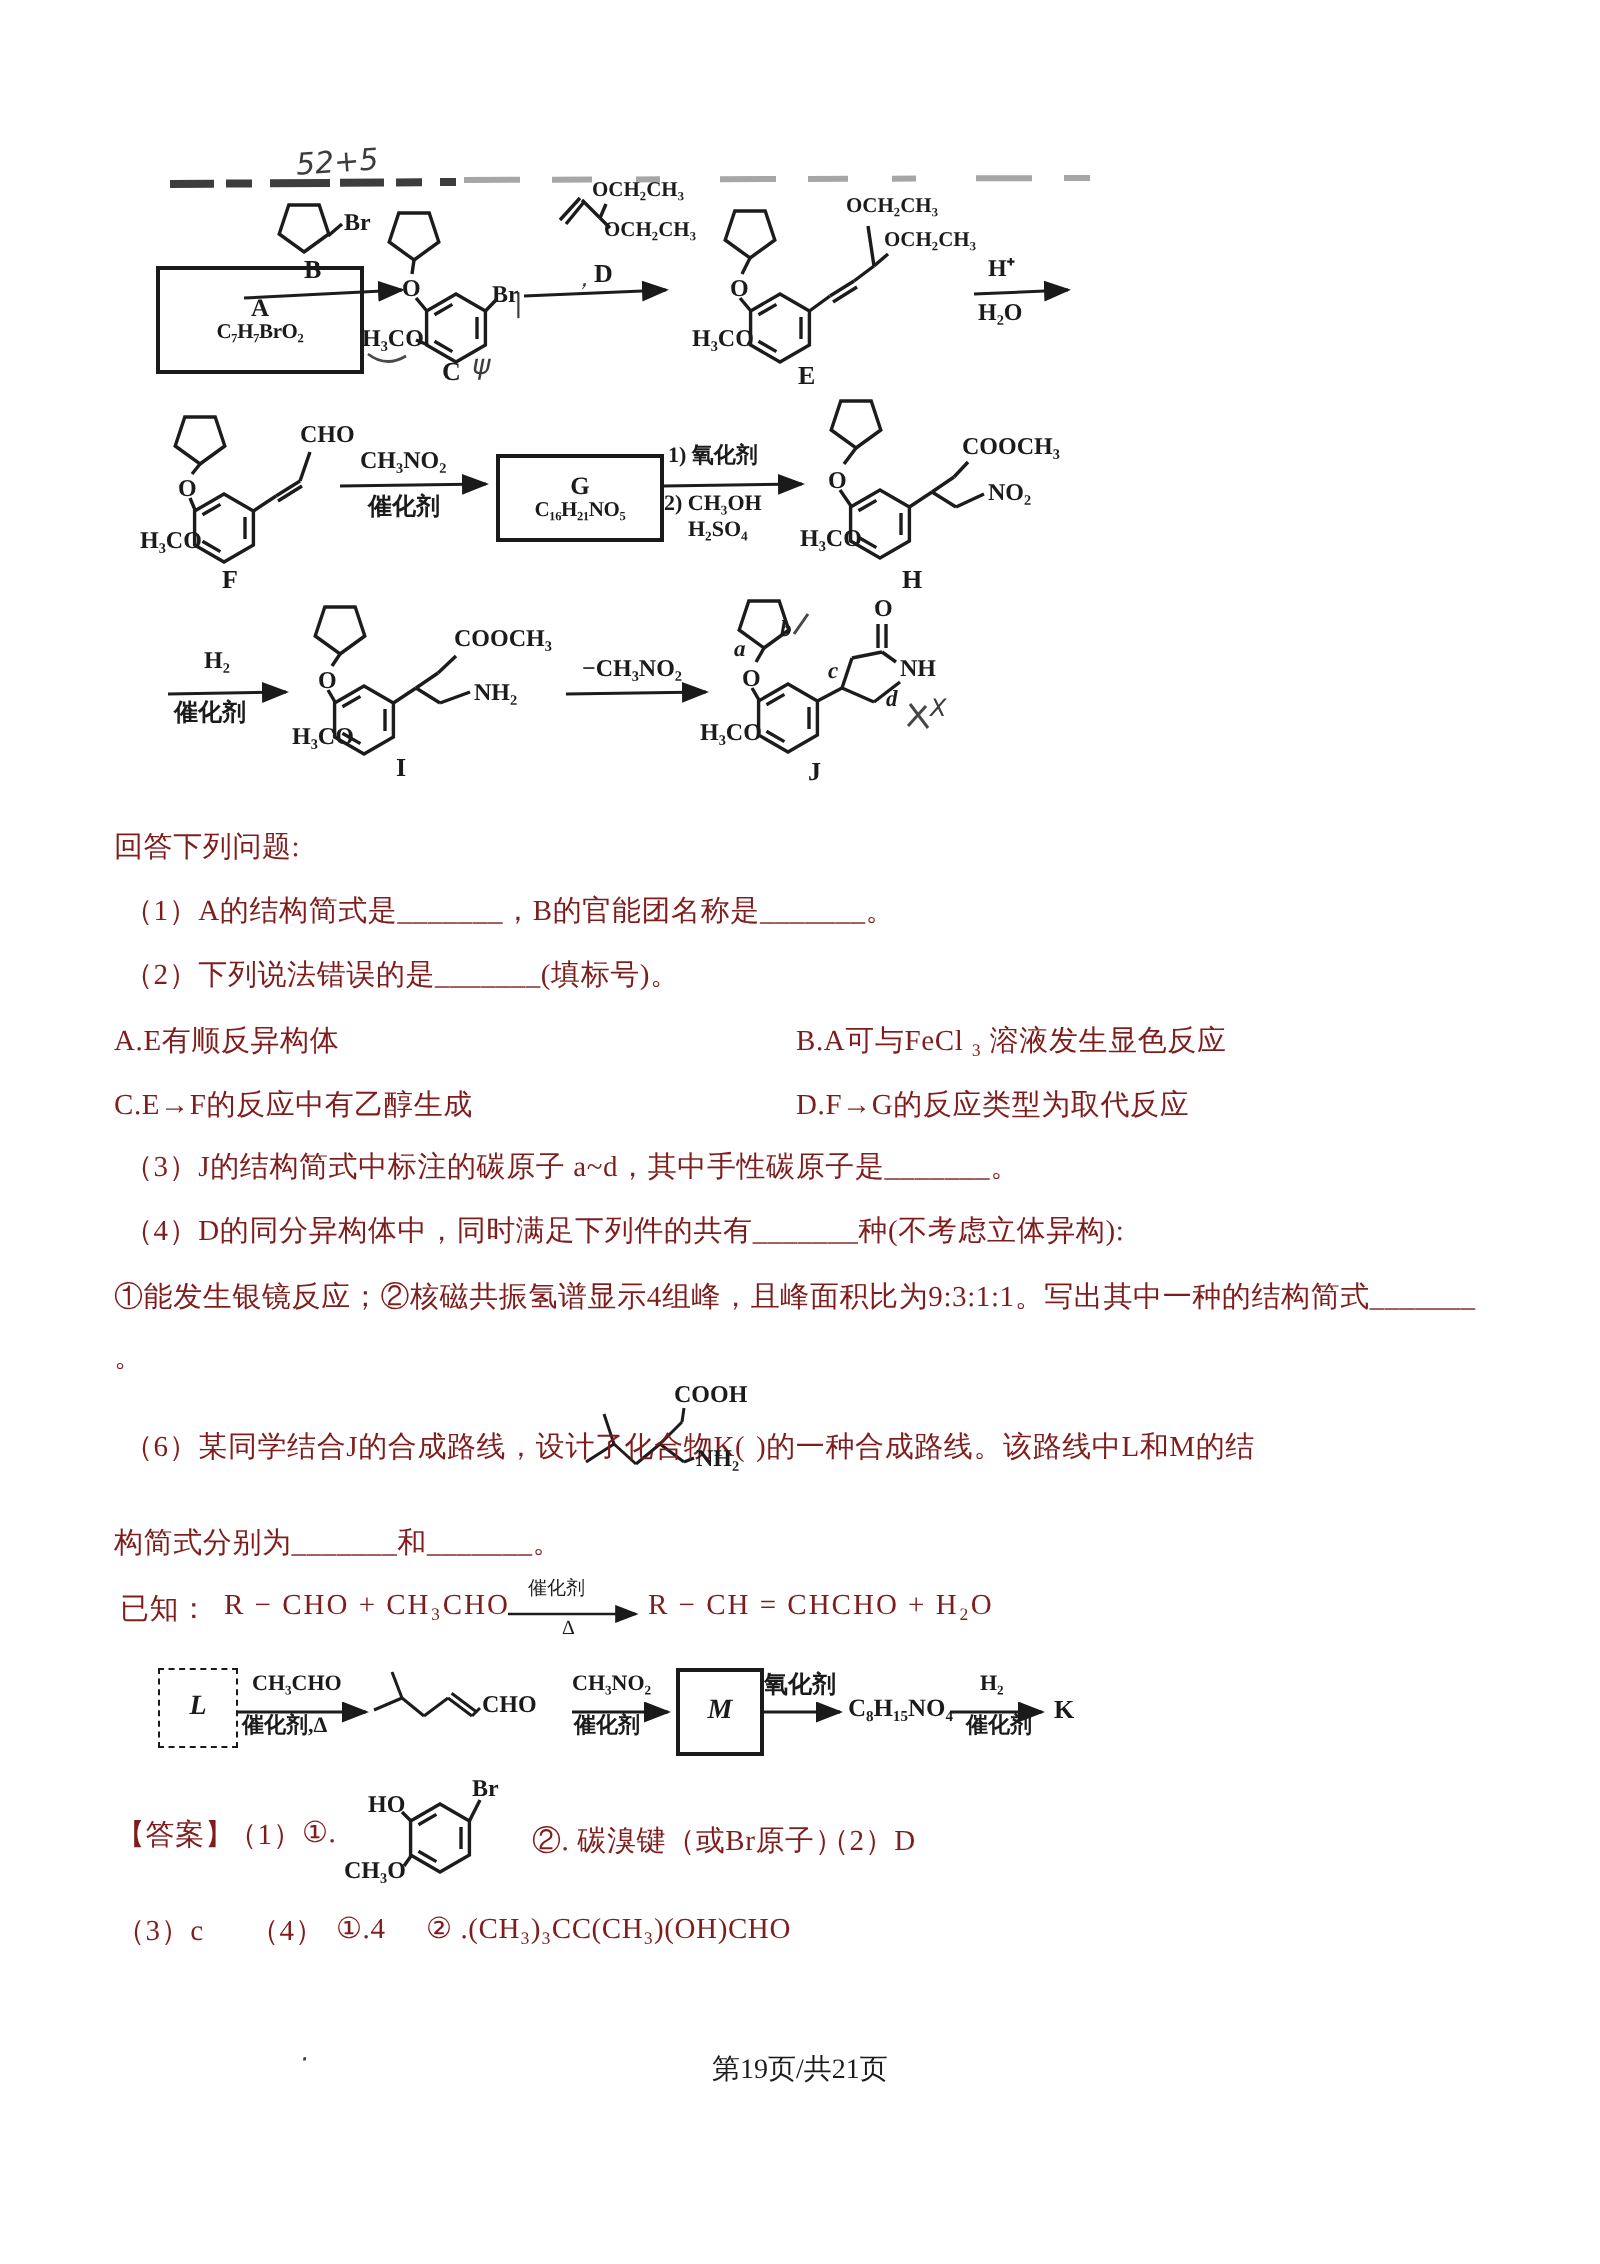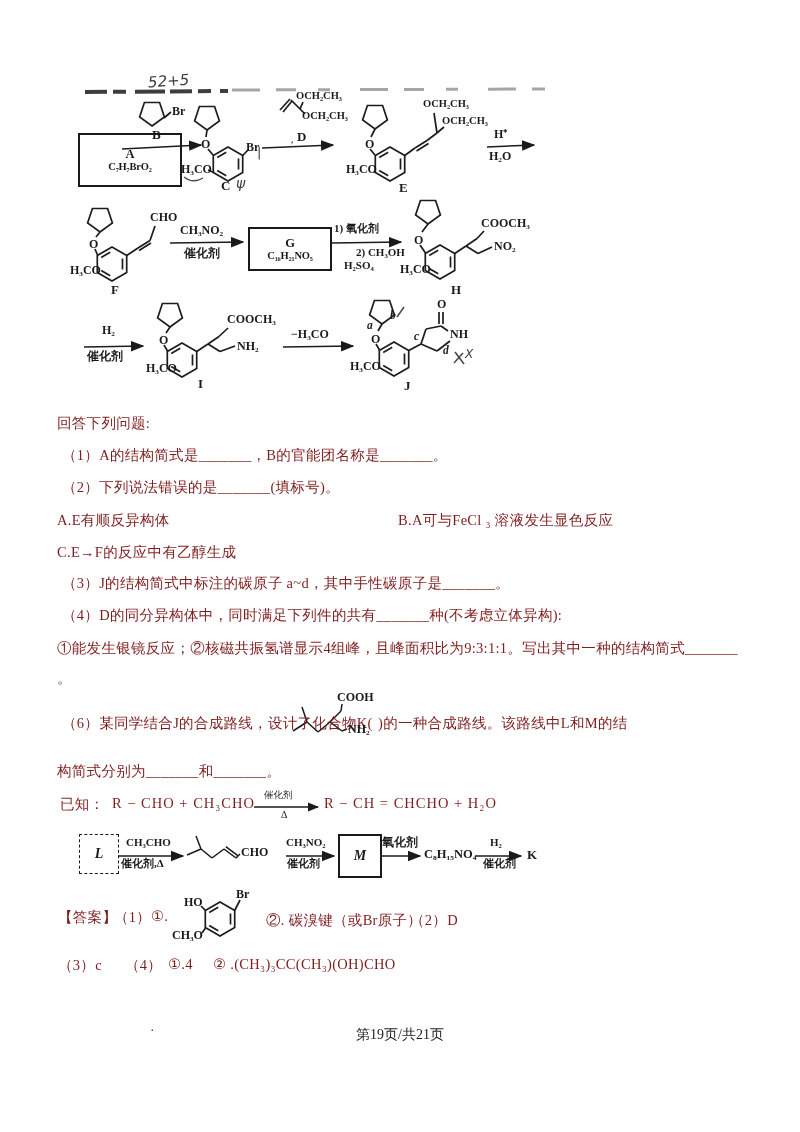--- a/index.html
+++ b/index.html
@@ -229,57 +229,58 @@
 
   <span class="lbl chem" style="left:150px;top:211px;">CHO</span>
   <span class="lbl chem" style="left:89px;top:238px;">O</span>
   <span class="lbl chem" style="left:70px;top:264px;">H₃CO</span>
   <span class="lbl cname" style="left:111px;top:283px;">F</span>
 
   <span class="lbl rxn" style="left:180px;top:224px;">CH₃NO₂</span>
   <span class="lbl rxn" style="left:184px;top:247px;">催化剂</span>
 
   <span class="lbl rxn-sm" style="left:334px;top:223px;">1) 氧化剂</span>
-  <span class="lbl rxn-sm" style="left:332px;top:247px;margin-left:24px;">2) CH₃OH</span>
+  <span class="lbl rxn-sm" style="left:332px;top:247px;">2) CH₃OH</span>
   <span class="lbl rxn-sm" style="left:344px;top:260px;">H₂SO₄</span>
 
   <span class="lbl chem" style="left:481px;top:217px;">COOCH₃</span>
   <span class="lbl chem" style="left:494px;top:240px;">NO₂</span>
   <span class="lbl chem" style="left:414px;top:234px;">O</span>
   <span class="lbl chem" style="left:400px;top:263px;">H₃CO</span>
   <span class="lbl cname" style="left:451px;top:283px;">H</span>
 
   <span class="lbl rxn" style="left:102px;top:324px;">H₂</span>
   <span class="lbl rxn" style="left:87px;top:350px;">催化剂</span>
 
   <span class="lbl chem" style="left:227px;top:313px;">COOCH₃</span>
   <span class="lbl chem" style="left:237px;top:340px;">NH₂</span>
   <span class="lbl chem" style="left:159px;top:334px;">O</span>
   <span class="lbl chem" style="left:146px;top:362px;">H₃CO</span>
   <span class="lbl cname" style="left:198px;top:377px;">I</span>
 
-  <span class="lbl rxn" style="left:291px;top:328px;">−H₃CO</span>
+  <span class="lbl rxn" style="left:291px;top:328px;">−CH₃NO₂</span>
 
   <span class="lbl chem" style="left:437px;top:298px;">O</span>
   <span class="lbl chem" style="left:450px;top:328px;">NH</span>
   <span class="lbl atom-letter" style="left:367px;top:320px;">a</span>
   <span class="lbl atom-letter" style="left:390px;top:310px;">b</span>
   <span class="lbl atom-letter" style="left:414px;top:331px;">c</span>
   <span class="lbl atom-letter" style="left:443px;top:345px;">d</span>
   <span class="lbl chem" style="left:371px;top:333px;">O</span>
   <span class="lbl chem" style="left:350px;top:360px;">H₃CO</span>
   <span class="lbl cname" style="left:404px;top:379px;">J</span>
   <span class="lbl hand" style="left:465px;top:348px;font-size:12px;">X</span>
 
   <div class="qline" style="left:57px;top:414px;">回答下列问题:</div>
   <div class="qline" style="left:62px;top:446px;">（1）A的结构简式是_______，B的官能团名称是_______。</div>
   <div class="qline" style="left:62px;top:478px;">（2）下列说法错误的是_______(填标号)。</div>
   <div class="qline" style="left:57px;top:511px;">A.E有顺反异构体</div>
   <div class="qline" style="left:398px;top:511px;">B.A可与FeCl ₃ 溶液发生显色反应</div>
   <div class="qline" style="left:57px;top:543px;">C.E→F的反应中有乙醇生成</div>
+  <div class="qline" style="left:398px;top:543px;">D.F→G的反应类型为取代反应</div>
   <div class="qline" style="left:62px;top:574px;">（3）J的结构简式中标注的碳原子 a~d，其中手性碳原子是_______。</div>
   <div class="qline" style="left:62px;top:606px;">（4）D的同分异构体中，同时满足下列件的共有_______种(不考虑立体异构):</div>
   <div class="qline" style="left:57px;top:639px;">①能发生银镜反应；②核磁共振氢谱显示4组峰，且峰面积比为9:3:1:1。写出其中一种的结构简式_______</div>
   <div class="qline" style="left:57px;top:669px;">。</div>
   <div class="qline" style="left:62px;top:714px;">（6）某同学结合J的合成路线，设计了化合物K(</div>
   <div class="qline" style="left:57px;top:762px;">构简式分别为_______和_______。</div>
   <div class="qline" style="left:378px;top:714px;">)的一种合成路线。该路线中L和M的结</div>
 
   <span class="lbl chem" style="left:337px;top:691px;">COOH</span>
   <span class="lbl chem" style="left:348px;top:723px;">NH₂</span>

